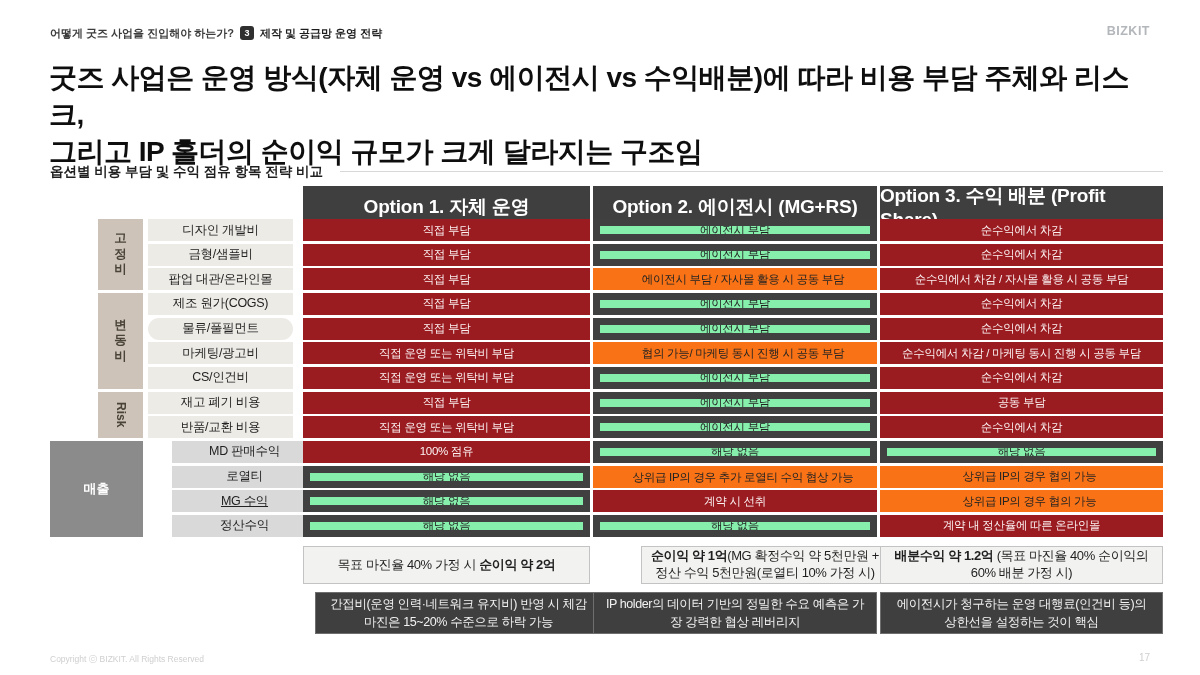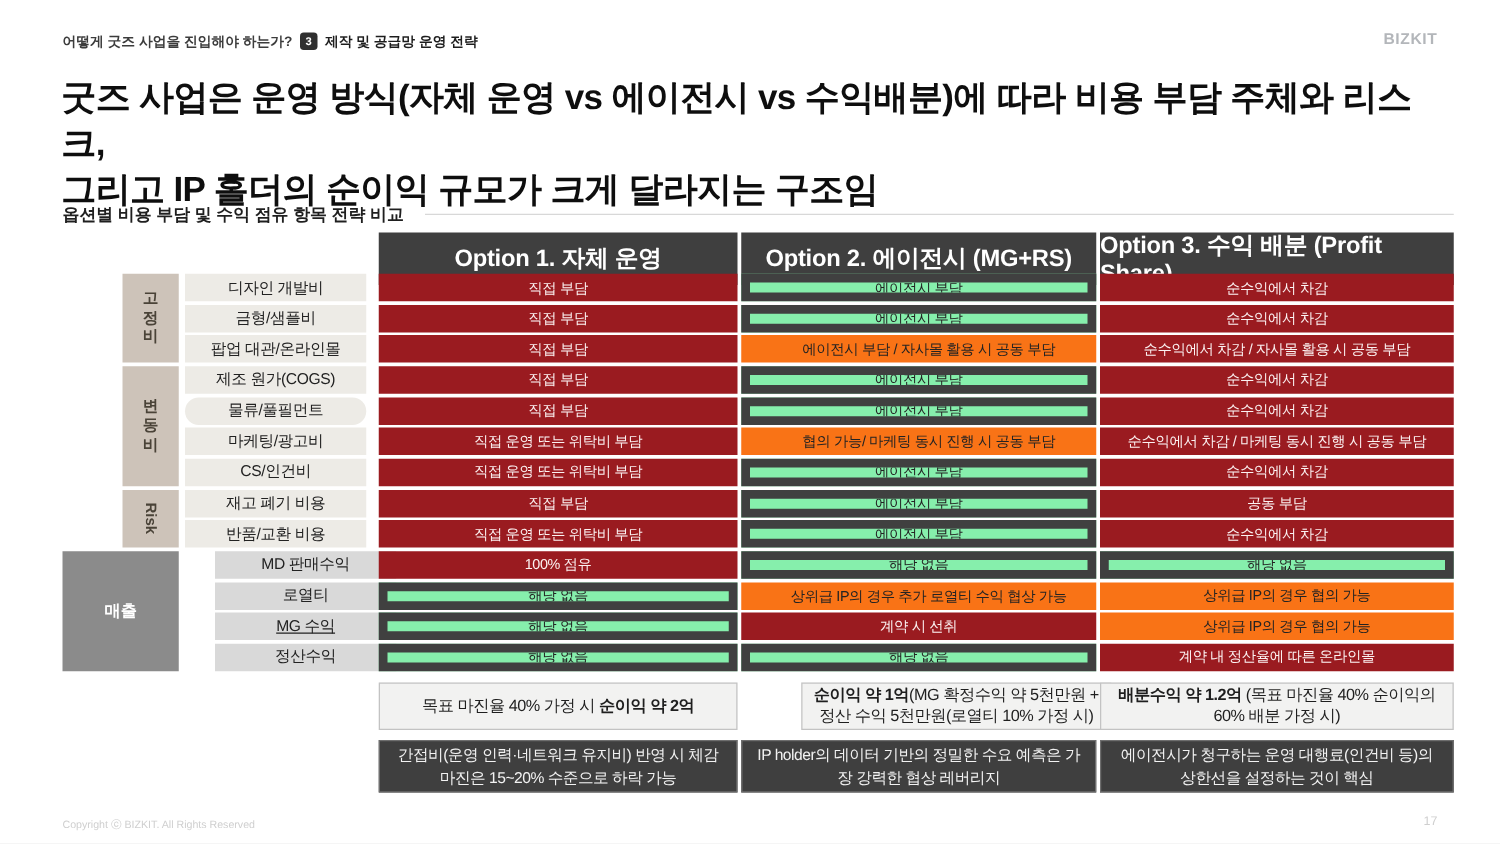--- a/index.html
+++ b/index.html
@@ -142,20 +142,20 @@
   <div class="sumbox" style="left:303px; width:287px;">
     <span><span>목표 마진율 40% 가정 시 </span><b>순이익 약 2억</b><span></span></span>
   </div>
   <div class="sumbox" style="left:593px; width:248px;margin-left:48px;">
     <span><span></span><b>순이익 약 1억</b><span>(MG 확정수익 약 5천만원 + 정산 수익 5천만원(로열티 10% 가정 시)</span></span>
   </div>
   <div class="sumbox" style="left:880px; width:283px;">
     <span><span></span><b>배분수익 약 1.2억</b><span> (목표 마진율 40% 순이익의 60% 배분 가정 시)</span></span>
   </div>
 
-  <div class="note" style="left:303px; width:287px;">간접비(운영 인력·네트워크 유지비) 반영 시 체감 마진은 15~20% 수준으로 하락 가능</div>
+  <div class="note" style="left:315px; width:287px;">간접비(운영 인력·네트워크 유지비) 반영 시 체감 마진은 15~20% 수준으로 하락 가능</div>
   <div class="note" style="left:593px; width:284px;">IP holder의 데이터 기반의 정밀한 수요 예측은 가장 강력한 협상 레버리지</div>
   <div class="note" style="left:880px; width:283px;">에이전시가 청구하는 운영 대행료(인건비 등)의 상한선을 설정하는 것이 핵심</div>
 
   <div class="copyright">Copyright ⓒ BIZKIT. All Rights Reserved</div>
   <div class="pageno">17</div>
 
 </div>
 
 </body></html>

